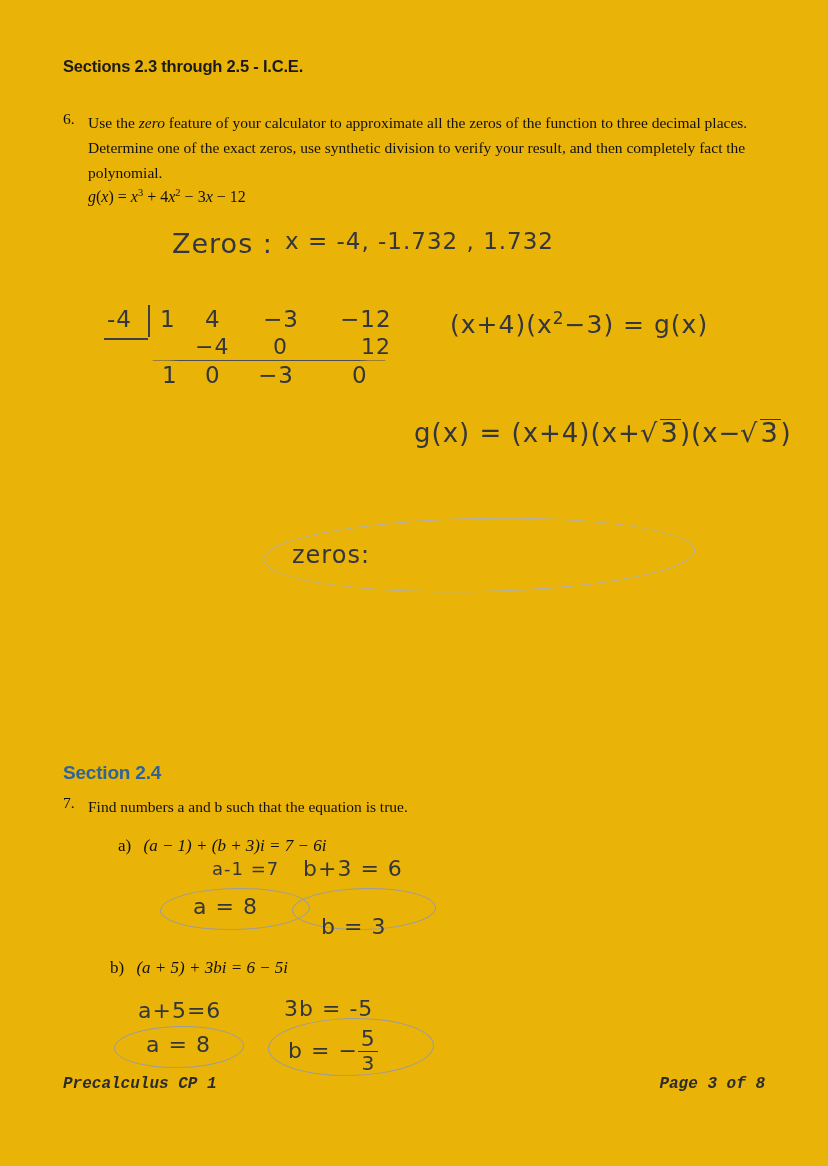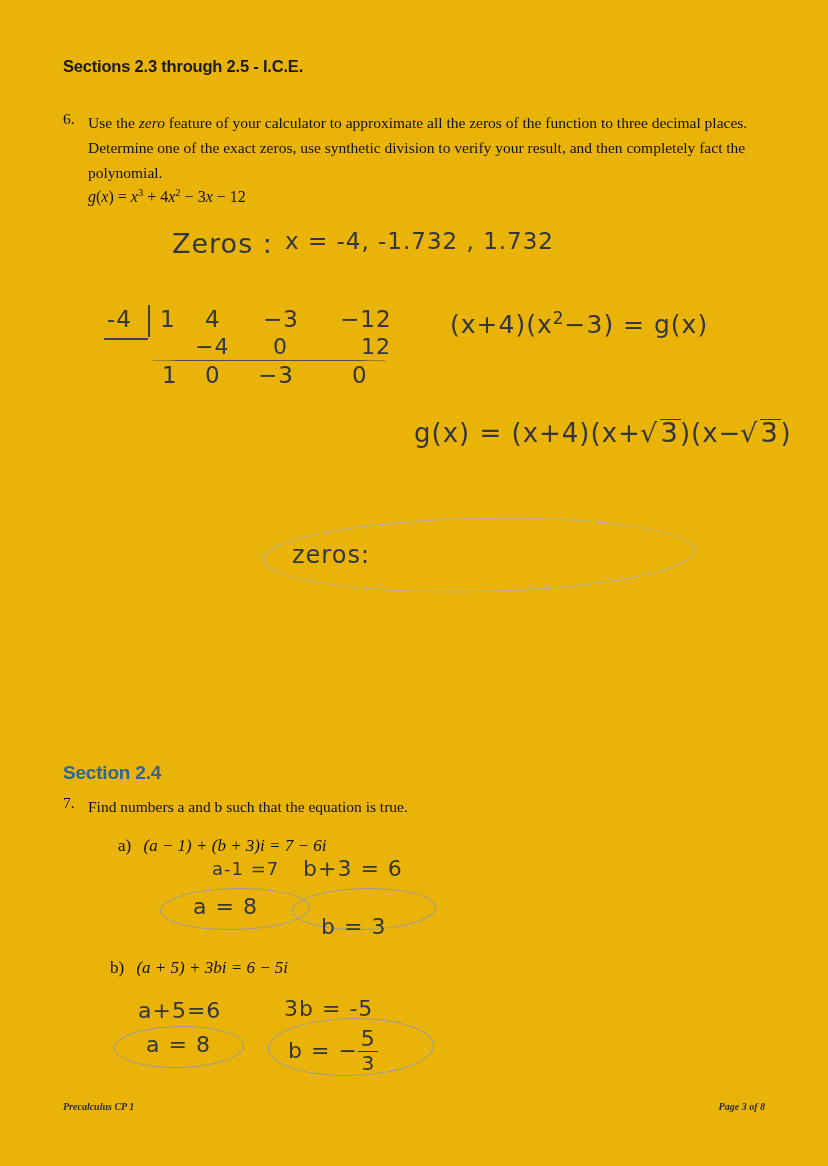--- a/index.html
+++ b/index.html
@@ -74,25 +74,25 @@
     position: absolute;
     font-family: "Liberation Serif", serif;
     font-size: 17px;
     color: #111;
   }
   .sub-eq .lbl { font-style: normal; }
   .sub-eq .it { font-style: italic; }
 
   .footer {
     position: absolute;
-    bottom: 54px;
-    font-family: Liberation Serif, serif;
+    bottom: 73px;
+    font-family: Liberation Mono, monospace;
     font-style: italic;
     font-weight: bold;
-    font-size: 10px;
+    font-size: 16px;
     color: #2b2b2b;
   }
   .footer.left  { left: 63px; }
   .footer.right { right: 63px; }
 
   
   .hw {
     position: absolute;
     font-family: "DejaVu Sans", sans-serif;
     color: #3c3f47;

